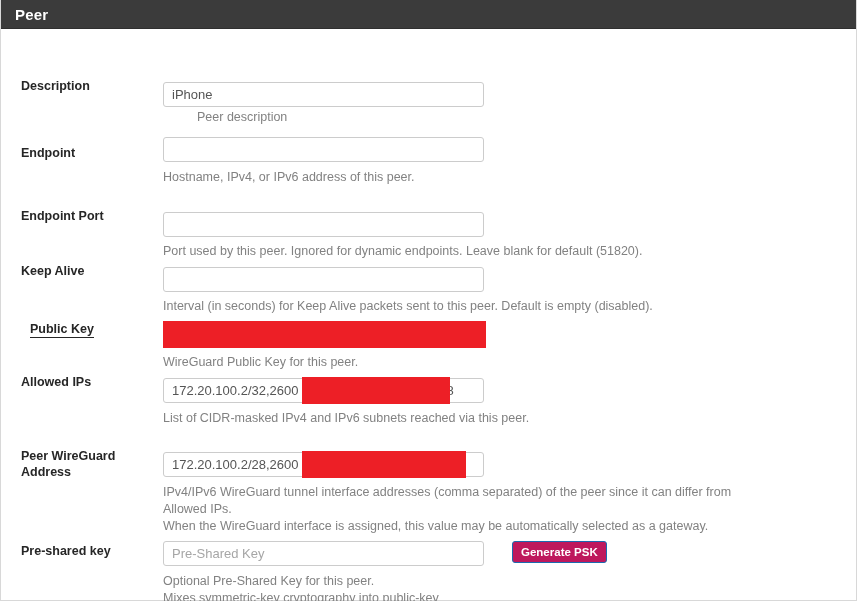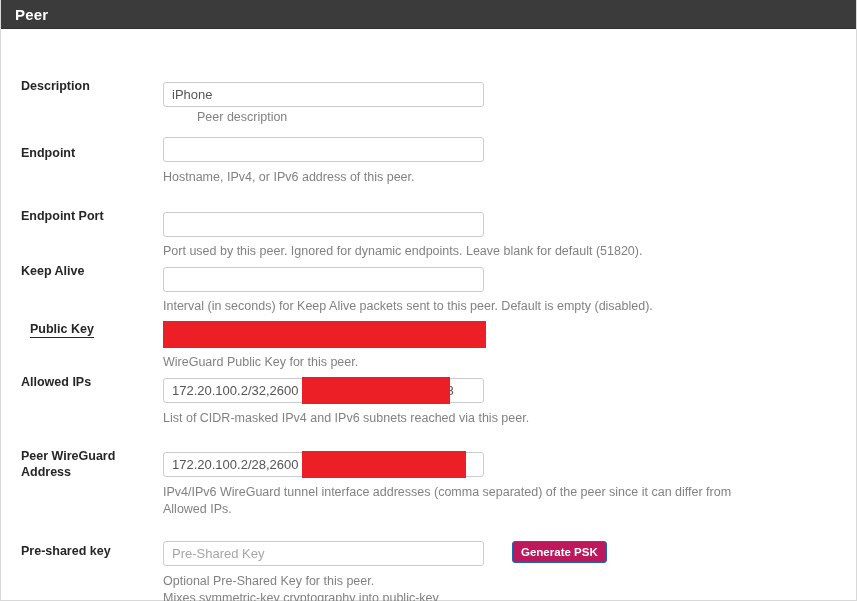--- a/index.html
+++ b/index.html
@@ -224,20 +224,21 @@
         <div class="flabel" style="top:419px;">Peer WireGuard Address</div>
         <div class="fctl" style="top:423px;">
           <div class="masked-wrap">
             <input class="ftext" type="text" id="peer-wg-input" value="172.20.100.2/28,2600                                        /64" style="">
             <div class="redblock" style="left:139px;width:164px;"></div>
           </div>
         </div>
         <div class="fhelp" style="top:455px;">
           <div>IPv4/IPv6 WireGuard tunnel interface addresses (comma separated) of the peer since it can differ from</div>
           <div>Allowed IPs.</div>
+          <div>When the WireGuard interface is assigned, this value may be automatically selected as a gateway.</div>
         </div>
       </div>
 
       <div class="frow">
         <div class="flabel" style="top:514px;">Pre-shared key</div>
         <div class="fctl" style="top:512px;">
           <input class="ftext" type="text" placeholder="Pre-Shared Key" style="">
         </div>
         <button class="btn-psk" style="left:511px;top:512px;">Generate PSK</button>
         <div class="fhelp" style="top:544px;">

